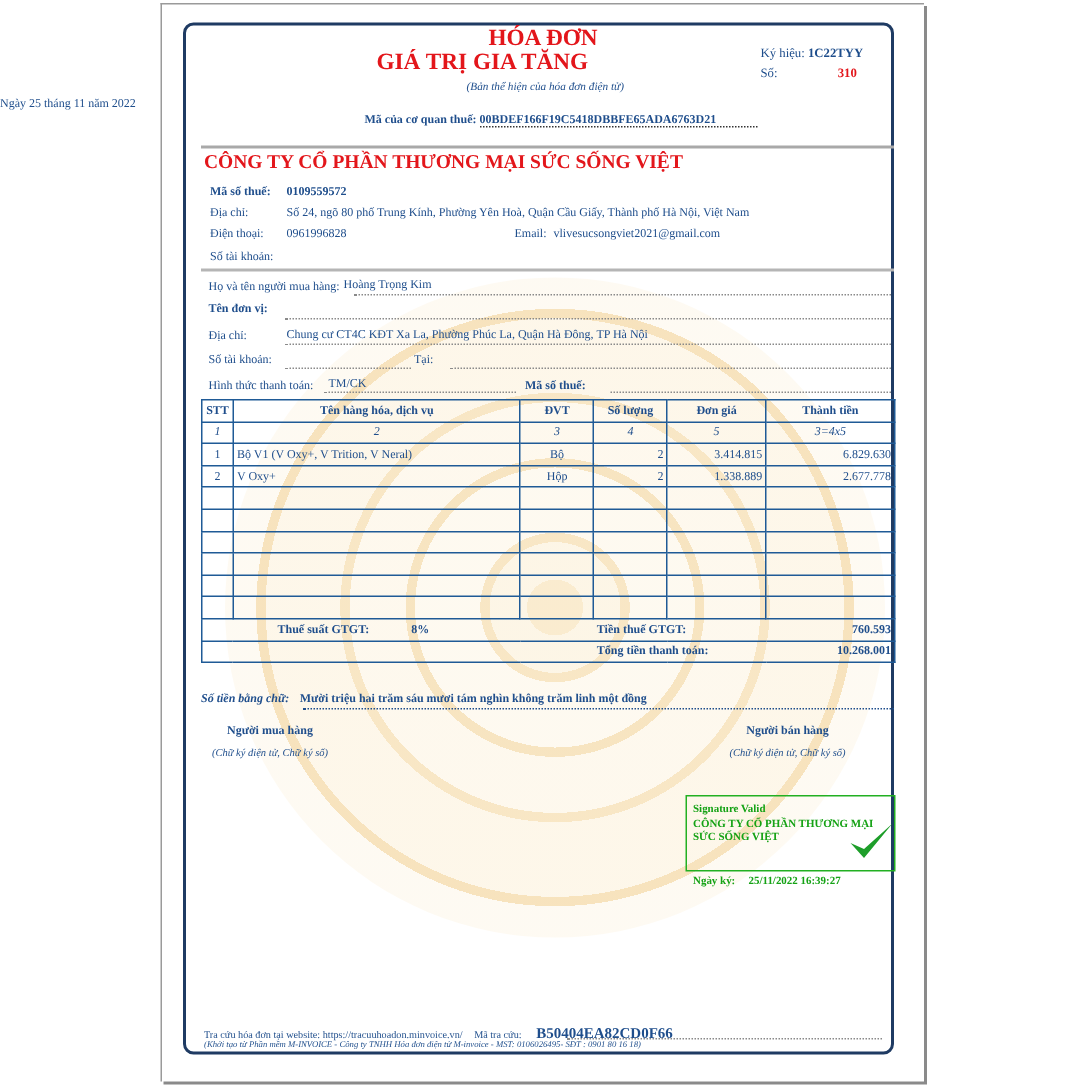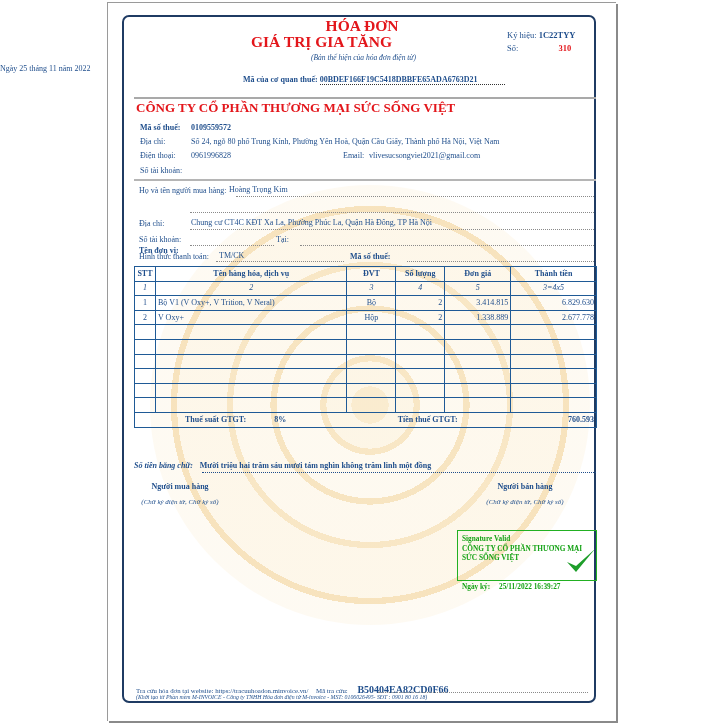--- a/index.html
+++ b/index.html
@@ -68,21 +68,21 @@
 <div class="abs lbl" style="left:343px;top:151px;">Email:</div>
 <div class="abs val" style="left:369px;top:151px;">vlivesucsongviet2021@gmail.com</div>
 <div class="abs lbl" style="left:140px;top:166px;">Số tài khoản:</div>
 
 <div class="hr" style="top:179px;border-top-color:#b5b5b5;"></div>
 
 <div class="abs lbl" style="left:139px;top:186px;">Họ và tên người mua hàng:</div>
 <div class="abs val" style="left:229px;top:185px;">Hoàng Trọng Kim</div>
 <div class="dotline" style="left:236px;width:358px;top:196px;"></div>
 
-<div class="abs lblb" style="left:139px;top:201px;margin-top:45px;">Tên đơn vị:</div>
+<div class="abs lblb" style="left:139px;top:201px;">Tên đơn vị:</div>
 <div class="dotline" style="left:190px;width:404px;top:212px;"></div>
 
 <div class="abs lbl" style="left:139px;top:219px;">Địa chỉ:</div>
 <div class="abs val" style="left:191px;top:218px;">Chung cư CT4C KĐT Xa La, Phường Phúc La, Quận Hà Đông, TP Hà Nội</div>
 <div class="dotline" style="left:190px;width:404px;top:229px;"></div>
 
 <div class="abs lbl" style="left:139px;top:235px;">Số tài khoản:</div>
 <div class="dotline" style="left:190px;width:84px;top:245px;"></div>
 <div class="abs lbl" style="left:276px;top:235px;">Tại:</div>
 <div class="dotline" style="left:300px;width:294px;top:245px;"></div>
@@ -186,20 +186,25 @@
         <td></td>
       </tr>
     <tr>
       <td colspan="3" class="b" style="border-right:none;padding-left:50px;">
         <span>Thuế suất GTGT:</span>
         <span style="margin-left:26px;">8%</span>
       </td>
       <td colspan="2" class="b" style="border-left:none;border-right:none;padding-left:2px;">Tiền thuế GTGT:</td>
       <td class="r b" style="border-left:none;">760.593</td>
     </tr>
+    <tr>
+      <td colspan="3" style="border-right:none;"></td>
+      <td colspan="2" class="b" style="border-left:none;border-right:none;padding-left:2px;">Tổng tiền thanh toán:</td>
+      <td class="r b" style="border-left:none;">10.268.001</td>
+    </tr>
   </tbody>
 </table>
 
 <div class="abs" style="left:134px;top:461px;font-size:8px;color:#1f4e8c;">
   <span class="b i">Số tiền bằng chữ:</span>
   <span class="b" style="margin-left:5px;">Mười triệu hai trăm sáu mươi tám nghìn không trăm linh một đồng</span>
 </div>
 <div class="dotline" style="left:202px;width:394px;top:472px;border-top-color:#1f4e8c;"></div>
 
 <div class="abs b" style="left:120px;width:120px;top:482px;text-align:center;font-size:8px;color:#1f4e8c;">Người mua hàng</div>

